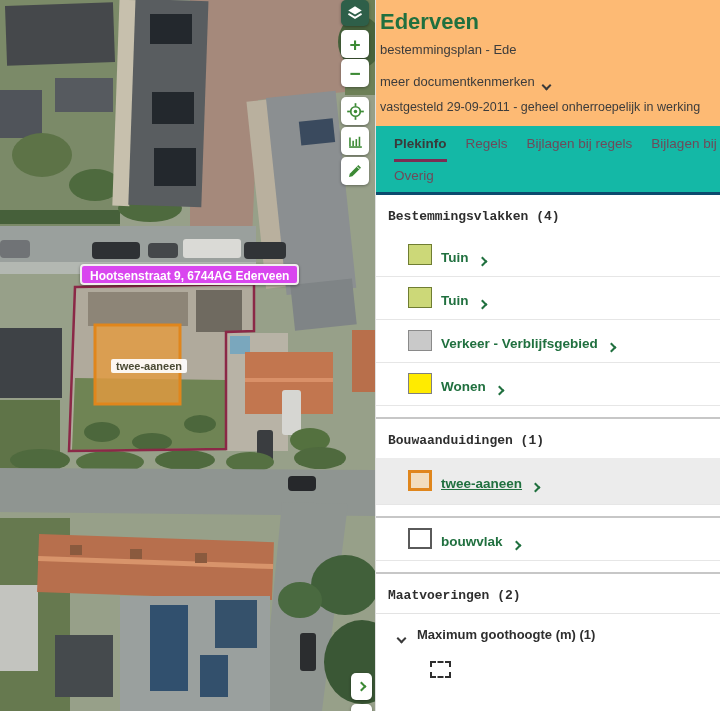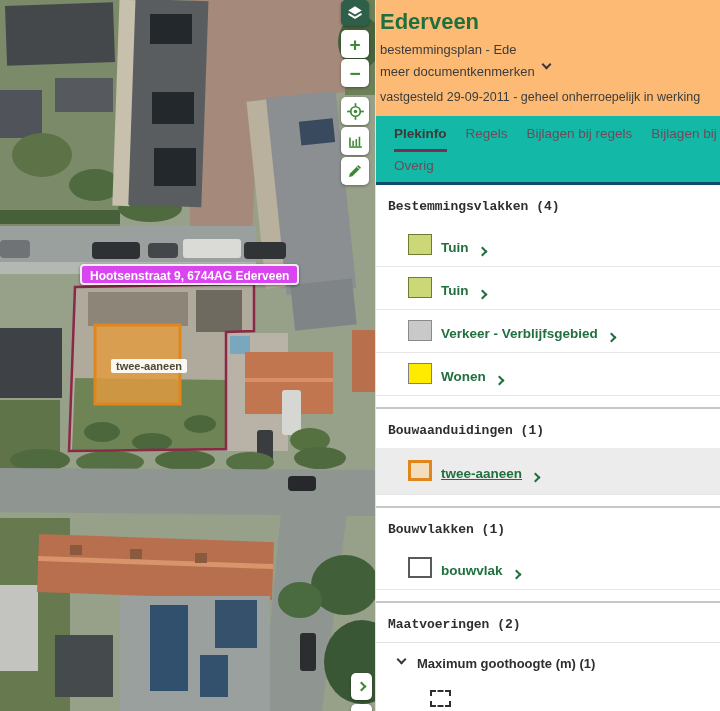--- a/index.html
+++ b/index.html
@@ -41,21 +41,21 @@
   .chev.right { transform:rotate(45deg); }
   .chev.down  { transform:rotate(135deg); }
   .chev.dark  { border-color:#3a3a3a; }
   .chev.green { border-color:#20703f; }
 
   
   .info-pane { width:345px; flex:1; height:711px; overflow:hidden; background:#fff; border-left:1px solid #e0e0e0; }
   .panel-header { background:#fdba74; padding:9px 18px 12px 4px; }
   .panel-title { color:#20703f; font-size:22px; font-weight:bold; }
   .panel-subtitle { color:#3c3c3c; font-size:13px; margin-top:7px; }
-  .more-link { color:#3c3c3c; font-size:13px; margin-top:7px; display:flex; align-items:flex-start; gap:8px; cursor:pointer; width:max-content; }
+  .more-link { color:#3c3c3c; font-size:13px; margin-top:17px; display:flex; align-items:flex-end; gap:8px; cursor:pointer; width:max-content; }
   .more-link .chev { margin-top:-3px; }
   .status-line { color:#3c3c3c; font-size:12.5px; margin-top:11px; }
 
   .tabs-bar { background:#14b8a6; padding:6px 18px 0 18px; border-bottom:3px solid #0c4a6e; }
   .tabs-row { display:flex; gap:19px; flex-wrap:nowrap; }
   .tab { font-size:13.5px; color:#6f4a5a; padding:4px 0 8px 0; cursor:pointer; white-space:nowrap; }
   .tab.active { color:#3a3a3a; font-weight:bold; border-bottom:3px solid #7c2d53; }
   .tabs-row.second { margin-top:0; }
   .tab.overig { padding-top:6px; padding-bottom:9px; }
 
@@ -69,21 +69,21 @@
   .swatch { width:24px; height:21px; margin-right:9px; flex:0 0 auto; }
   .swatch.tuin { background:#ccd878; border:1.5px solid #6f7d32; }
   .swatch.verkeer { background:#c9c9c9; border:1.5px solid #8a8a8a; }
   .swatch.wonen { background:#ffeb00; border:1.5px solid #808080; }
   .swatch.twee-aaneen { background:#f2ddbd; border:3px solid #e0861c; }
   .swatch.bouwvlak { background:#fff; border:2px solid #5a5a5a; }
   .swatch.maatvoering { width:21px; height:17px; background:#fff; border:2px dashed #2e2e2e; }
 
   .section-sep { height:13px; border-bottom:2px solid #c7c7c7; }
 
-  .group-header { display:flex; align-items:flex-start; gap:12px; padding:13px 18px 10px 22px;
+  .group-header { display:flex; align-items:flex-end; gap:12px; padding:13px 18px 10px 22px;
                   font-size:13px; font-weight:bold; color:#2e2e2e; border-bottom:none; cursor:pointer; }
   .group-block { border-top:1px solid #e3e3e3; }
   .sub-row { display:flex; align-items:center; padding:9px 18px 12px 54px; cursor:pointer; }
 </style>
 </head>
 <body>
 
 <div class="app">
 
   <div class="map-pane">
@@ -270,21 +270,20 @@
     <div class="section-sep"></div>
 
     <div class="section-title">Bouwaanduidingen (1)</div>
     <div class="item-row selected">
       <span class="swatch twee-aaneen"></span>
       <span class="item-label underlined">twee-aaneen</span>
       <span class="chev right green"></span>
     </div>
     <div class="section-sep"></div>
 
-    <div class="section-title">Bouwvlakken (1)</div>
     <div class="item-row">
       <span class="swatch bouwvlak"></span>
       <span class="item-label">bouwvlak</span>
       <span class="chev right green"></span>
     </div>
     <div class="section-sep"></div>
 
     <div class="section-title">Maatvoeringen (2)</div>
     <div class="group-block">
       <div class="group-header">

